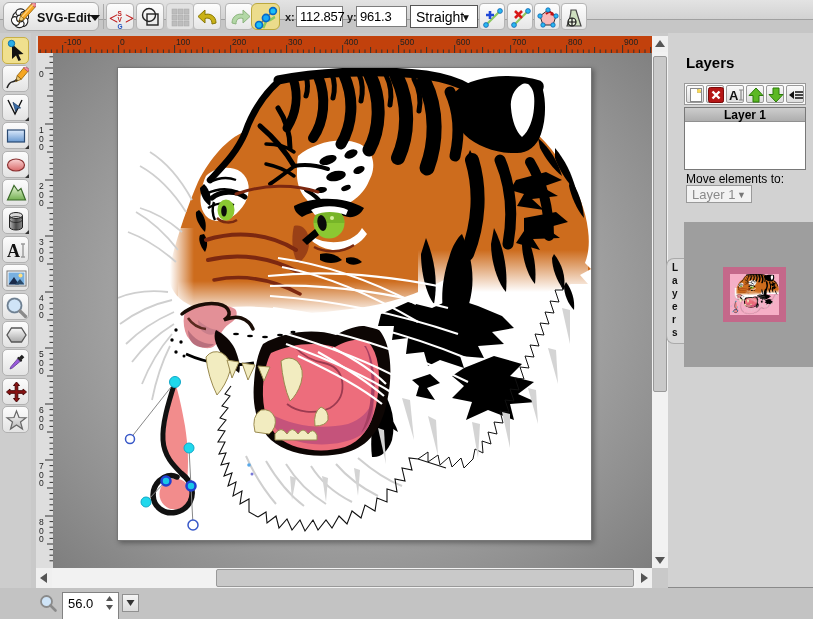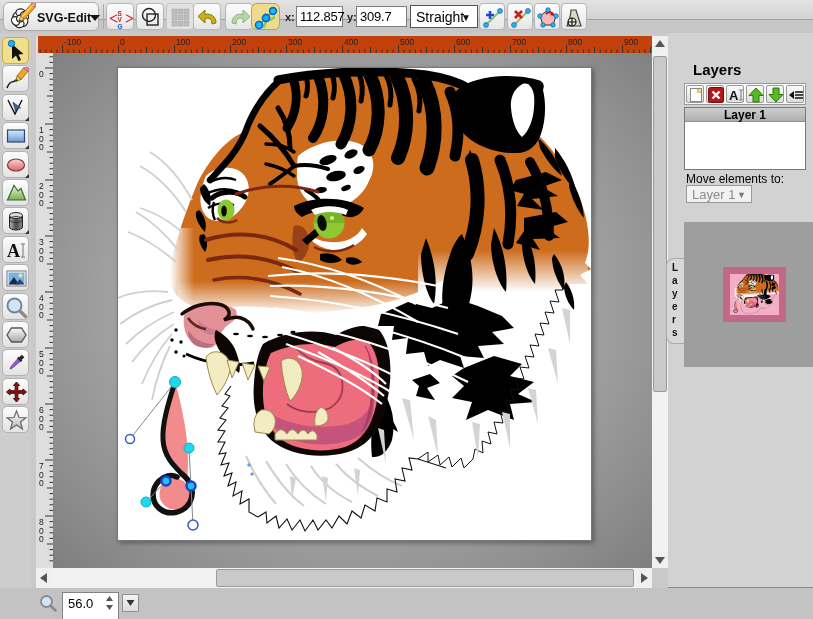--- a/index.html
+++ b/index.html
@@ -24,21 +24,21 @@
 #ruly{position:absolute;left:5px;top:20px;width:17px;height:515px;background:#dedede;overflow:hidden}
 #viewport{position:absolute;left:22px;top:20px;width:599px;height:515px;overflow:hidden;
  background:radial-gradient(ellipse 430px 390px at 300px 250px,#aeaeae 0%,#ababab 42%,#9f9f9f 58%,#8f8f8f 78%,#7c7c7c 100%);}
 #canvas{position:absolute;left:64px;top:14px;width:475px;height:474px;background:#fff;border:1px solid #777;box-shadow:2px 2px 5px rgba(0,0,0,.35)}
 #vscroll{position:absolute;left:621px;top:3px;width:16px;height:532px;background:#f2f2f2;}
 #hscroll{position:absolute;left:5px;top:535px;width:616px;height:20px;background:#f2f2f2;}
 .scrbtn{position:absolute;background:#f0f0f0;color:#444;}
 .thumbv{position:absolute;left:1px;top:20px;width:14px;height:336px;background:#c9c9c9;border:1px solid #999;border-radius:2px}
 .thumbh{position:absolute;left:180px;top:1px;width:418px;height:18px;background:#c9c9c9;border:1px solid #999;border-radius:2px}
 #rightpanel{left:668px;top:33px;width:145px;height:555px;background:#d2d2d2;border-bottom:1px solid #8a8a8a}
-#rightpanel h3{position:absolute;left:18px;top:21px;margin:7px;font-size:15px;color:#000}
+#rightpanel h3{position:absolute;left:18px;top:21px;margin:0;font-size:15px;color:#000}
 #lbtnrow{position:absolute;left:16px;top:50px;width:122px;height:22px;background:#fafafa;border:1px solid #999;}
 .lbtn{position:absolute;top:1px;width:18px;height:18px;background:linear-gradient(#fafafa,#dedede);border:1px solid #9a9a9a;border-radius:2px}
 #layerlist{position:absolute;left:16px;top:74px;width:122px;height:63px;border:1px solid #787878;background:#fff}
 #layerlist .hdr{height:14px;background:linear-gradient(#cdcdcd,#aeaeae);border-bottom:1px solid #909090;text-align:center;font-size:12px;font-weight:bold;padding-top:0px;line-height:14px}
 #moveto{position:absolute;left:18px;top:139px;font-size:12px;color:#000000}
 #lsel{position:absolute;left:18px;top:152px;width:66px;height:18px;background:#f2f2f2;border:1px solid #9a9a9a;font-size:13px;color:#8a8a8a;padding:1px 0 0 5px}
 #lsel i{position:absolute;right:5px;top:4px;font-style:normal;font-size:9px;color:#777}
 #grayinset{position:absolute;left:16px;top:189px;width:129px;height:145px;background:#9e9e9e}
 #laytab{position:absolute;left:-2px;top:225px;width:18px;height:86px;background:#d8d8d8;border:1px solid #aaa;border-right:none;border-radius:8px 0 0 8px;}
 #laytab b{position:absolute;left:5px;font-size:10px;color:#111}
@@ -120,21 +120,21 @@
         <path d="M13,14 C13,19 11,21 10,23" stroke="#8cc860" stroke-width="2.6" fill="none"></path>
         <line x1="6" y1="20" x2="20" y2="6" stroke="#7a7a52" stroke-width="1.6"></line>
         <rect x="2.5" y="16.5" width="7" height="7" rx="3.5" fill="#18c0f8" stroke="#0868c8" stroke-width="1.6"></rect>
         <circle cx="13" cy="13" r="3.6" fill="#18a8f8" stroke="#0868c8" stroke-width="1.6"></circle>
         <circle cx="20" cy="6" r="3.4" fill="#18c0f8" stroke="#0868c8" stroke-width="1.6"></circle>
       </svg>
     </div>
 <div class="lbl" style="left:285px">x:</div>
 <div class="tin" style="left:296px;width:47px">112.857</div>
 <div class="lbl" style="left:347px">y:</div>
-<div class="tin" style="left:356px;width:51px">309.7</div>
+<div class="tin" style="left:356px;width:51px">961.3</div>
 <div id="selstraight">Straight<i>▼</i></div>
 <div class="tbtn" style="left:479px;width:26px">
       <svg width="24" height="26" viewBox="0 0 24 26" style="">
         <line x1="5" y1="20" x2="19" y2="6" stroke="#8cc860" stroke-width="2.2"></line>
         <circle cx="5" cy="20" r="2.4" fill="#28b8f0" stroke="#1060b0" stroke-width="0.8"></circle>
         <circle cx="19" cy="6" r="2.4" fill="#28b8f0" stroke="#1060b0" stroke-width="0.8"></circle>
         <path d="M9,6 L9,14 M5,10 L13,10" stroke="#2048d8" stroke-width="2.6"></path>
       </svg>
     </div>
 <div class="tbtn" style="left:507px;width:26px">

